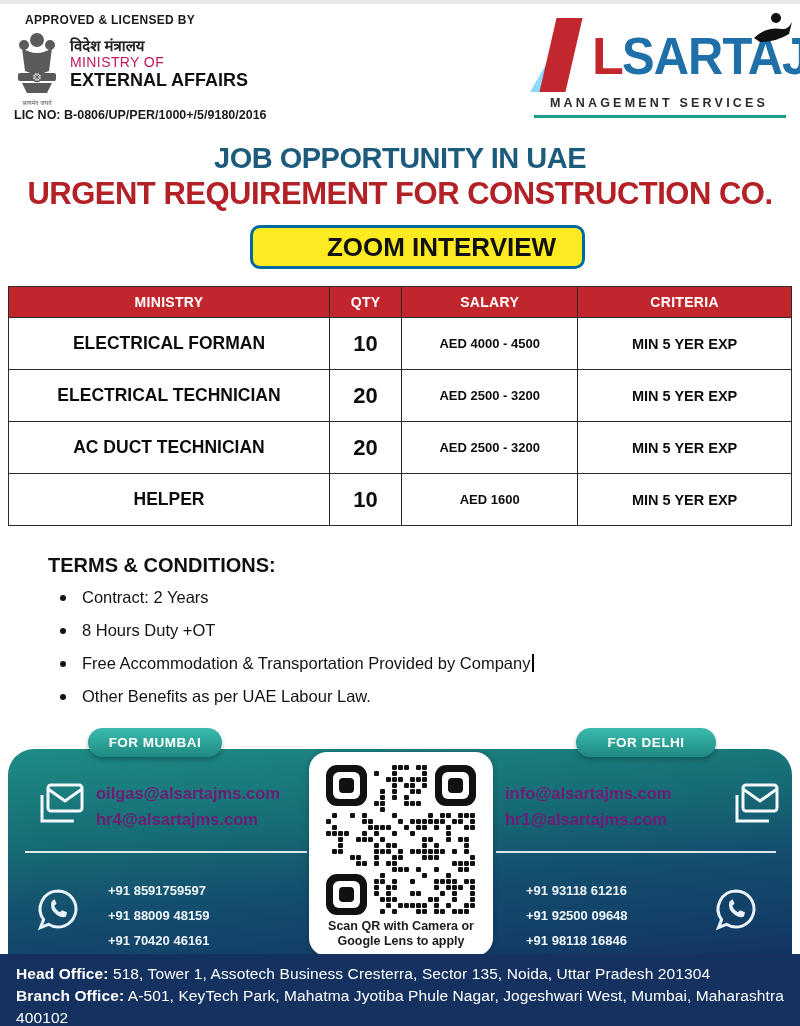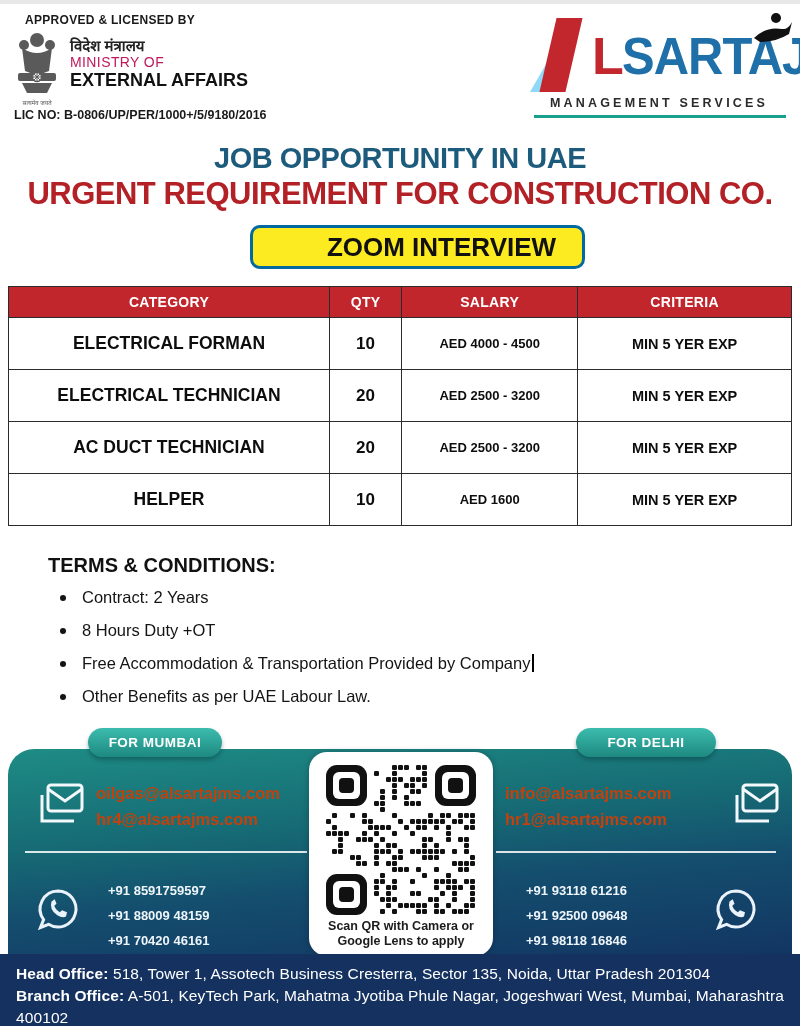--- a/index.html
+++ b/index.html
@@ -32,40 +32,40 @@
   .title1 { position:absolute; left:0; top:138px; width:100%; text-align:center; font-size:29px; font-weight:800; color:#1d5b7c; letter-spacing:-.5px; }
   .title2 { position:absolute; left:0; top:172px; width:100%; text-align:center; font-size:31px; font-weight:800; color:#b32025; letter-spacing:-.5px; }
   .zoom-btn { position:absolute; left:250px; top:221px; width:335px; height:44px; background:#fdeb22; border:3px solid #0369a1; border-radius:10px; font-family:"Liberation Sans",sans-serif; font-size:26px; font-weight:800; color:#111; cursor:pointer;padding-left:48px; }
 
   
   .jobs { position:absolute; left:8px; top:282px; width:784px; border-collapse:collapse; table-layout:fixed; }
   .jobs th { background:#c1262c; color:#fff; font-size:14px; font-weight:800; height:31px; border:1.5px solid #2b2b2b; letter-spacing:.3px; }
   .jobs td { background:#fff; color:#0d0d0d; font-weight:800; text-align:center; height:52px; border:1.5px solid #2b2b2b; }
   .jobs col.c1 { width:41%; } .jobs col.c2 { width:9.2%; } .jobs col.c3 { width:22.5%; } .jobs col.c4 { width:27.3%; }
   .jobs td.cat { font-size:17.5px; }
-  .jobs td.qty { font-size:17px; }
+  .jobs td.qty { font-size:22px; }
   .jobs td.sal { font-size:13px; }
   .jobs td.cri { font-size:14.5px; }
 
   
   .terms-h { position:absolute; left:48px; top:550px; font-size:20px; font-weight:800; color:#111; }
   .terms { position:absolute; left:52px; top:584px; list-style:none; }
   .terms li { position:relative; padding-left:30px; font-size:16.5px; color:#141414; margin-bottom:14px; }
   .terms li::before { content:""; position:absolute; left:8px; top:7px; width:6px; height:6px; border-radius:50%; background:#141414; }
   .caret { display:inline-block; width:1.5px; height:18px; background:#000; margin-left:2px; vertical-align:-3px; }
 
   
   .footer-card { position:absolute; left:8px; top:745px; width:784px; height:207px;
     background:linear-gradient(175deg, #1e8c85 0%, #166a74 38%, #144e6e 62%, #123562 100%);
     border-radius:26px 26px 0 0; }
   .badge { position:absolute; top:724px; height:29px; border-radius:15px; background:linear-gradient(180deg,#3cbcae 0%, #1e8981 100%); color:#fff; font-size:13.5px; font-weight:800; text-align:center; line-height:29px; letter-spacing:.5px; box-shadow:0 3px 4px rgba(0,40,40,.35); }
   .badge.mumbai { left:88px; width:134px; }
   .badge.delhi  { left:576px; width:140px; }
 
-  .mail-block { position:absolute; top:776px; color:#c2410c; font-size:16.5px; font-weight:600; line-height:26px; }
+  .mail-block { position:absolute; top:776px; color:#701a75; font-size:16.5px; font-weight:600; line-height:26px; }
   .mail-left { left:96px; } .mail-right { left:505px; }
   .mail-icon { position:absolute; top:777px; }
   .mail-icon.left { left:36px; } .mail-icon.right { left:731px; }
   .divider { position:absolute; top:847px; height:2px; background:rgba(255,255,255,.85); }
   .divider.left { left:25px; width:282px; } .divider.right { left:496px; width:280px; }
 
   .phone-block { position:absolute; top:874px; color:#eef5fb; font-size:13px; font-weight:600; line-height:25px; }
   .phone-left { left:108px; } .phone-right { left:526px; }
   .wa-icon { position:absolute; top:882px; }
   .wa-icon.left { left:34px; } .wa-icon.right { left:712px; }
@@ -133,21 +133,21 @@
 
   <table class="jobs">
     <colgroup>
         <col class="c1">
         <col class="c2">
         <col class="c3">
         <col class="c4">
       </colgroup>
     <thead>
       <tr>
-        <th>CATEGORY</th>
+        <th>MINISTRY</th>
         <th>QTY</th>
         <th>SALARY</th>
         <th>CRITERIA</th>
       </tr>
     </thead>
     <tbody>
       <tr>
         <td class="cat">ELECTRICAL FORMAN</td>
         <td class="qty">10</td>
         <td class="sal">AED 4000 - 4500</td>

